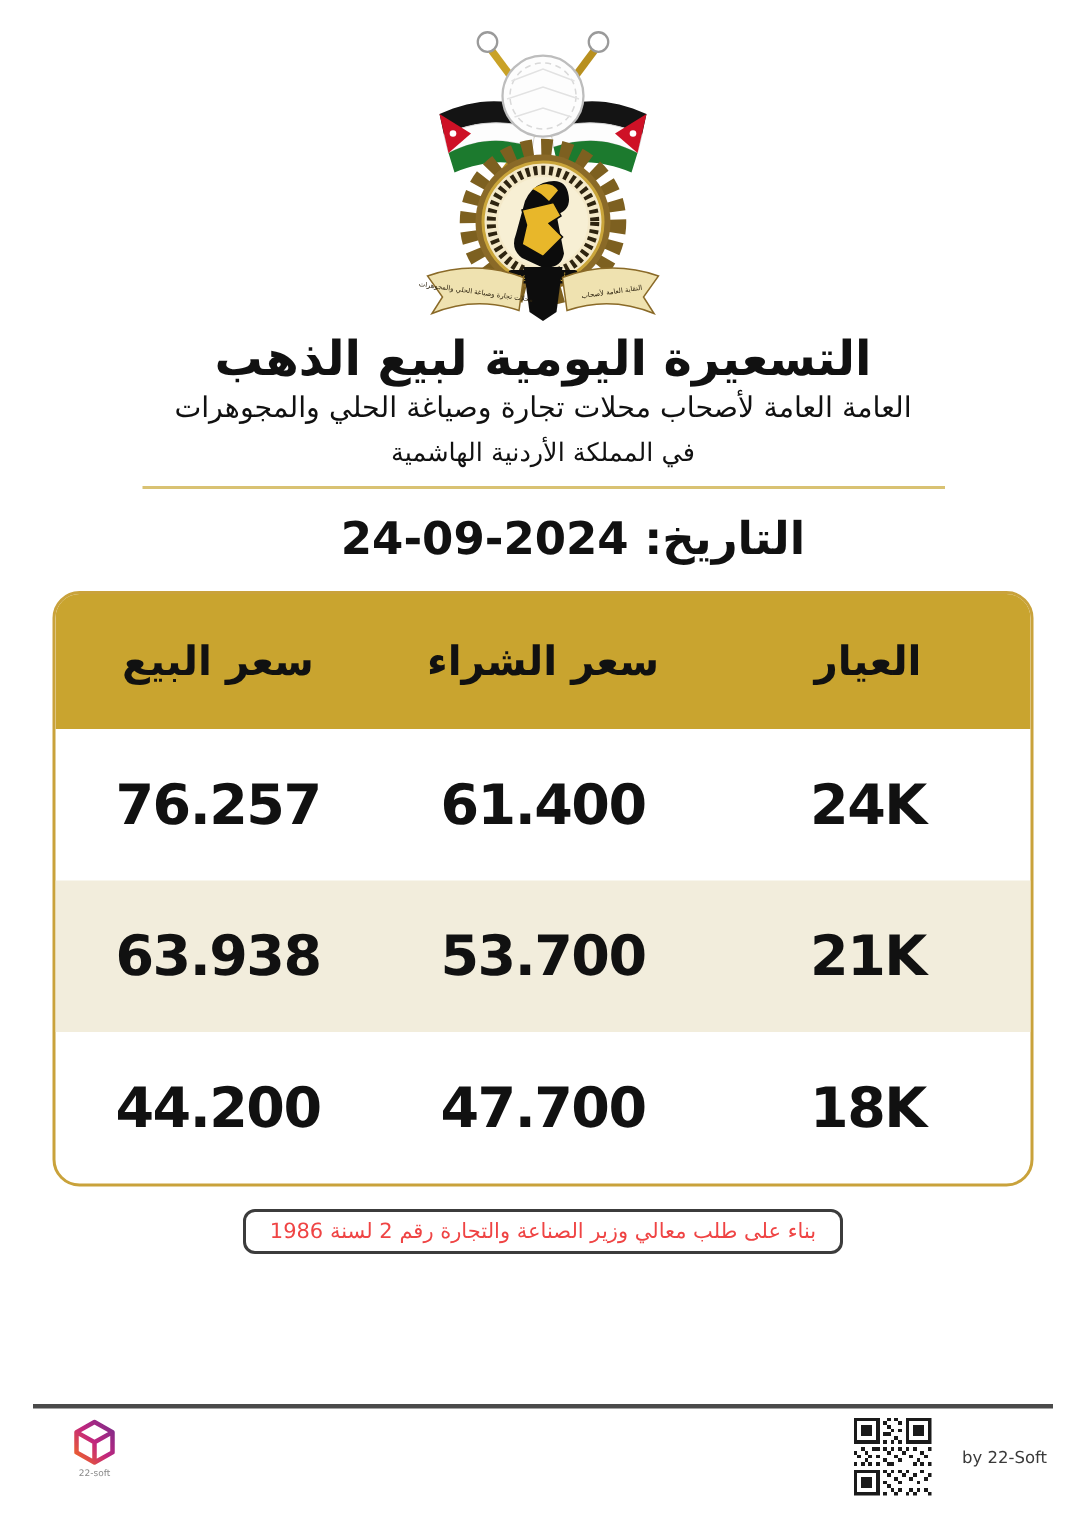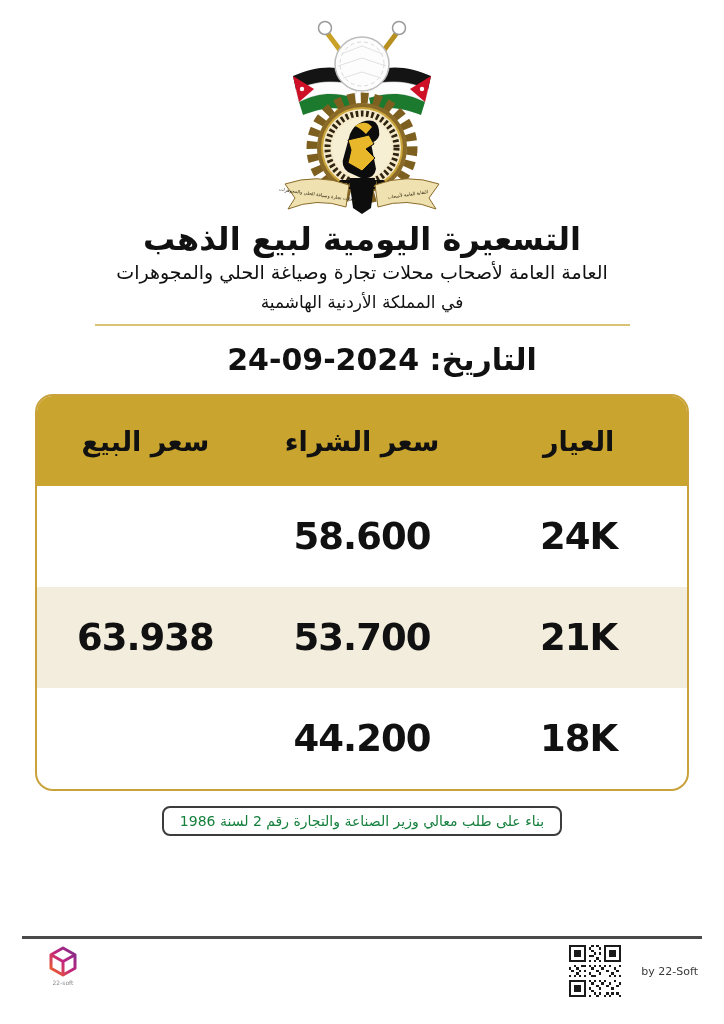--- a/index.html
+++ b/index.html
@@ -45,21 +45,21 @@
 
   
   .note-box{
     margin:15px auto 0;
     width:fit-content;
     border:2px solid #3c3c3c;
     border-radius:8px;
     padding:5px 16px;
     font-size:14px;
     direction:rtl;
-    color:#15803d;
+    color:#ef4444;
   }
 
   
   .footer{
     position:absolute;left:22px;right:22px;top:936px;
     border-top:3px solid #4a4a4a;
     display:flex;justify-content:space-between;align-items:flex-start;
     padding-top:6px;
   }
   .brand-block{display:flex;flex-direction:column;align-items:center;margin-left:26px;}
@@ -142,29 +142,31 @@
   </div>
 
   <div class="price-table">
     <div class="p-row p-head">
       <div class="p-cell">العيار</div>
       <div class="p-cell">سعر الشراء</div>
       <div class="p-cell">سعر البيع</div>
     </div>
     <div class="p-row p-data">
       <div class="p-cell">24K</div>
-      <div class="p-cell">58.600</div>
+      <div class="p-cell">61.400</div>
+      <div class="p-cell">76.257</div>
     </div>
     <div class="p-row p-data beige">
       <div class="p-cell">21K</div>
       <div class="p-cell">53.700</div>
       <div class="p-cell">63.938</div>
     </div>
     <div class="p-row p-data">
       <div class="p-cell">18K</div>
+      <div class="p-cell">47.700</div>
       <div class="p-cell">44.200</div>
     </div>
   </div>
 
   <div class="note-box">بناء على طلب معالي وزير الصناعة والتجارة رقم 2 لسنة 1986</div>
 </div>
 
 <div class="footer">
   <div class="brand-block">
     <svg width="30" height="33" viewBox="0 0 40 44" aria-hidden="true">

